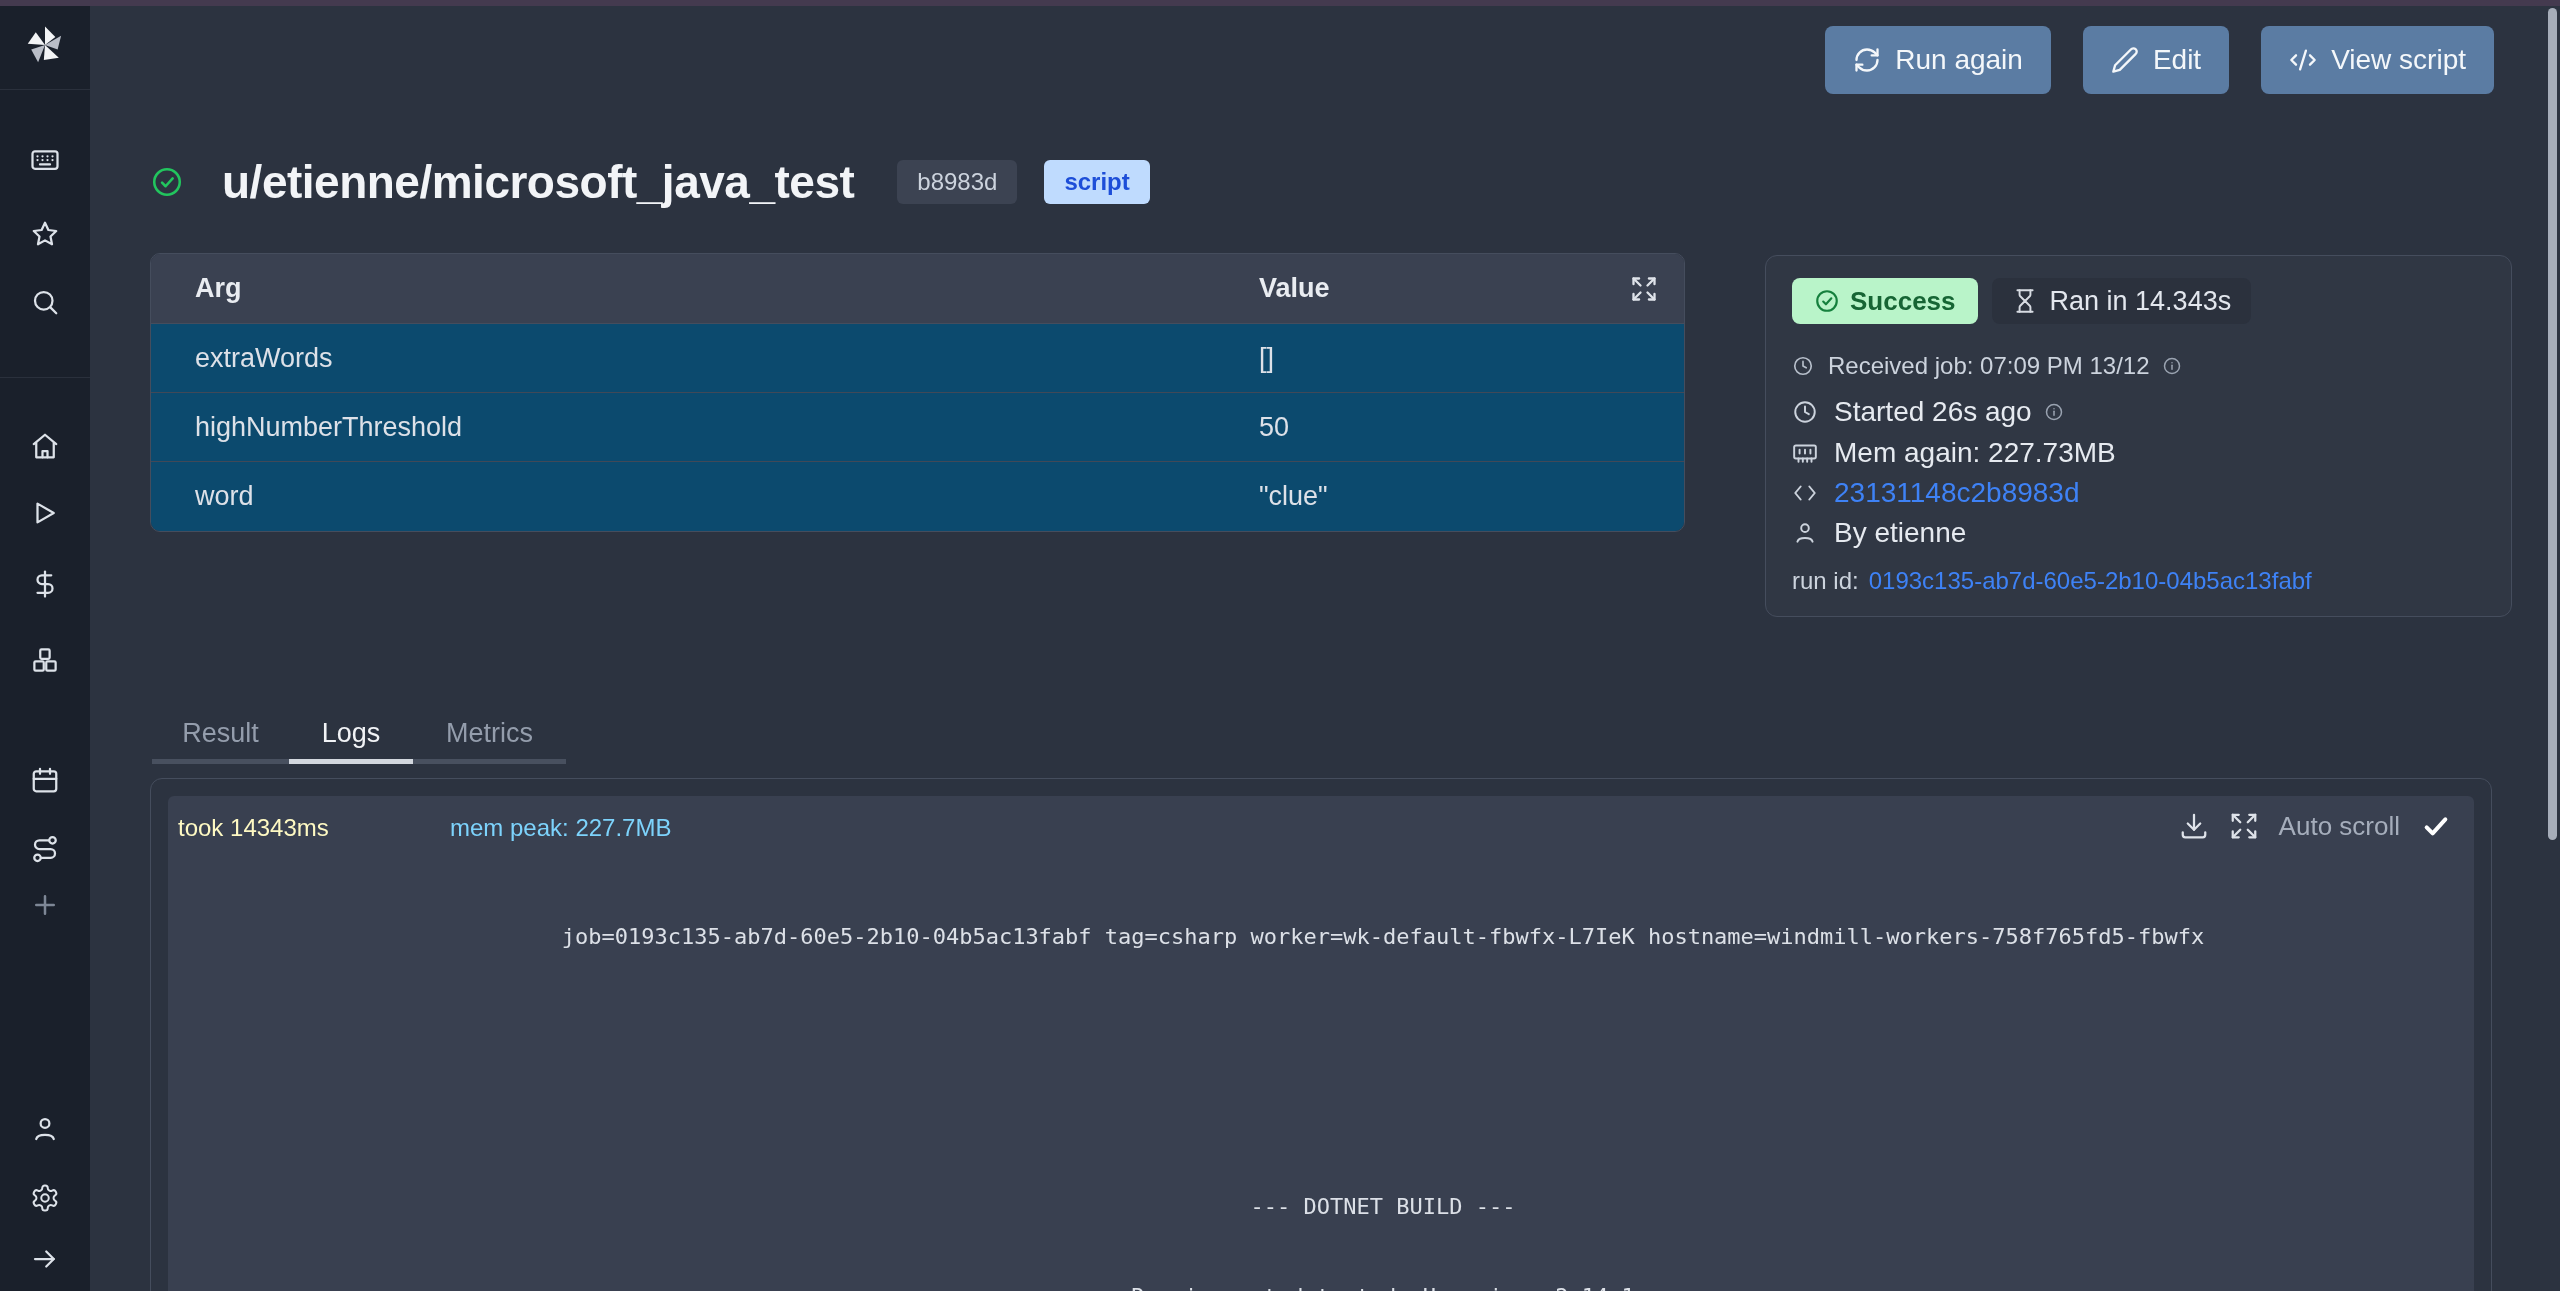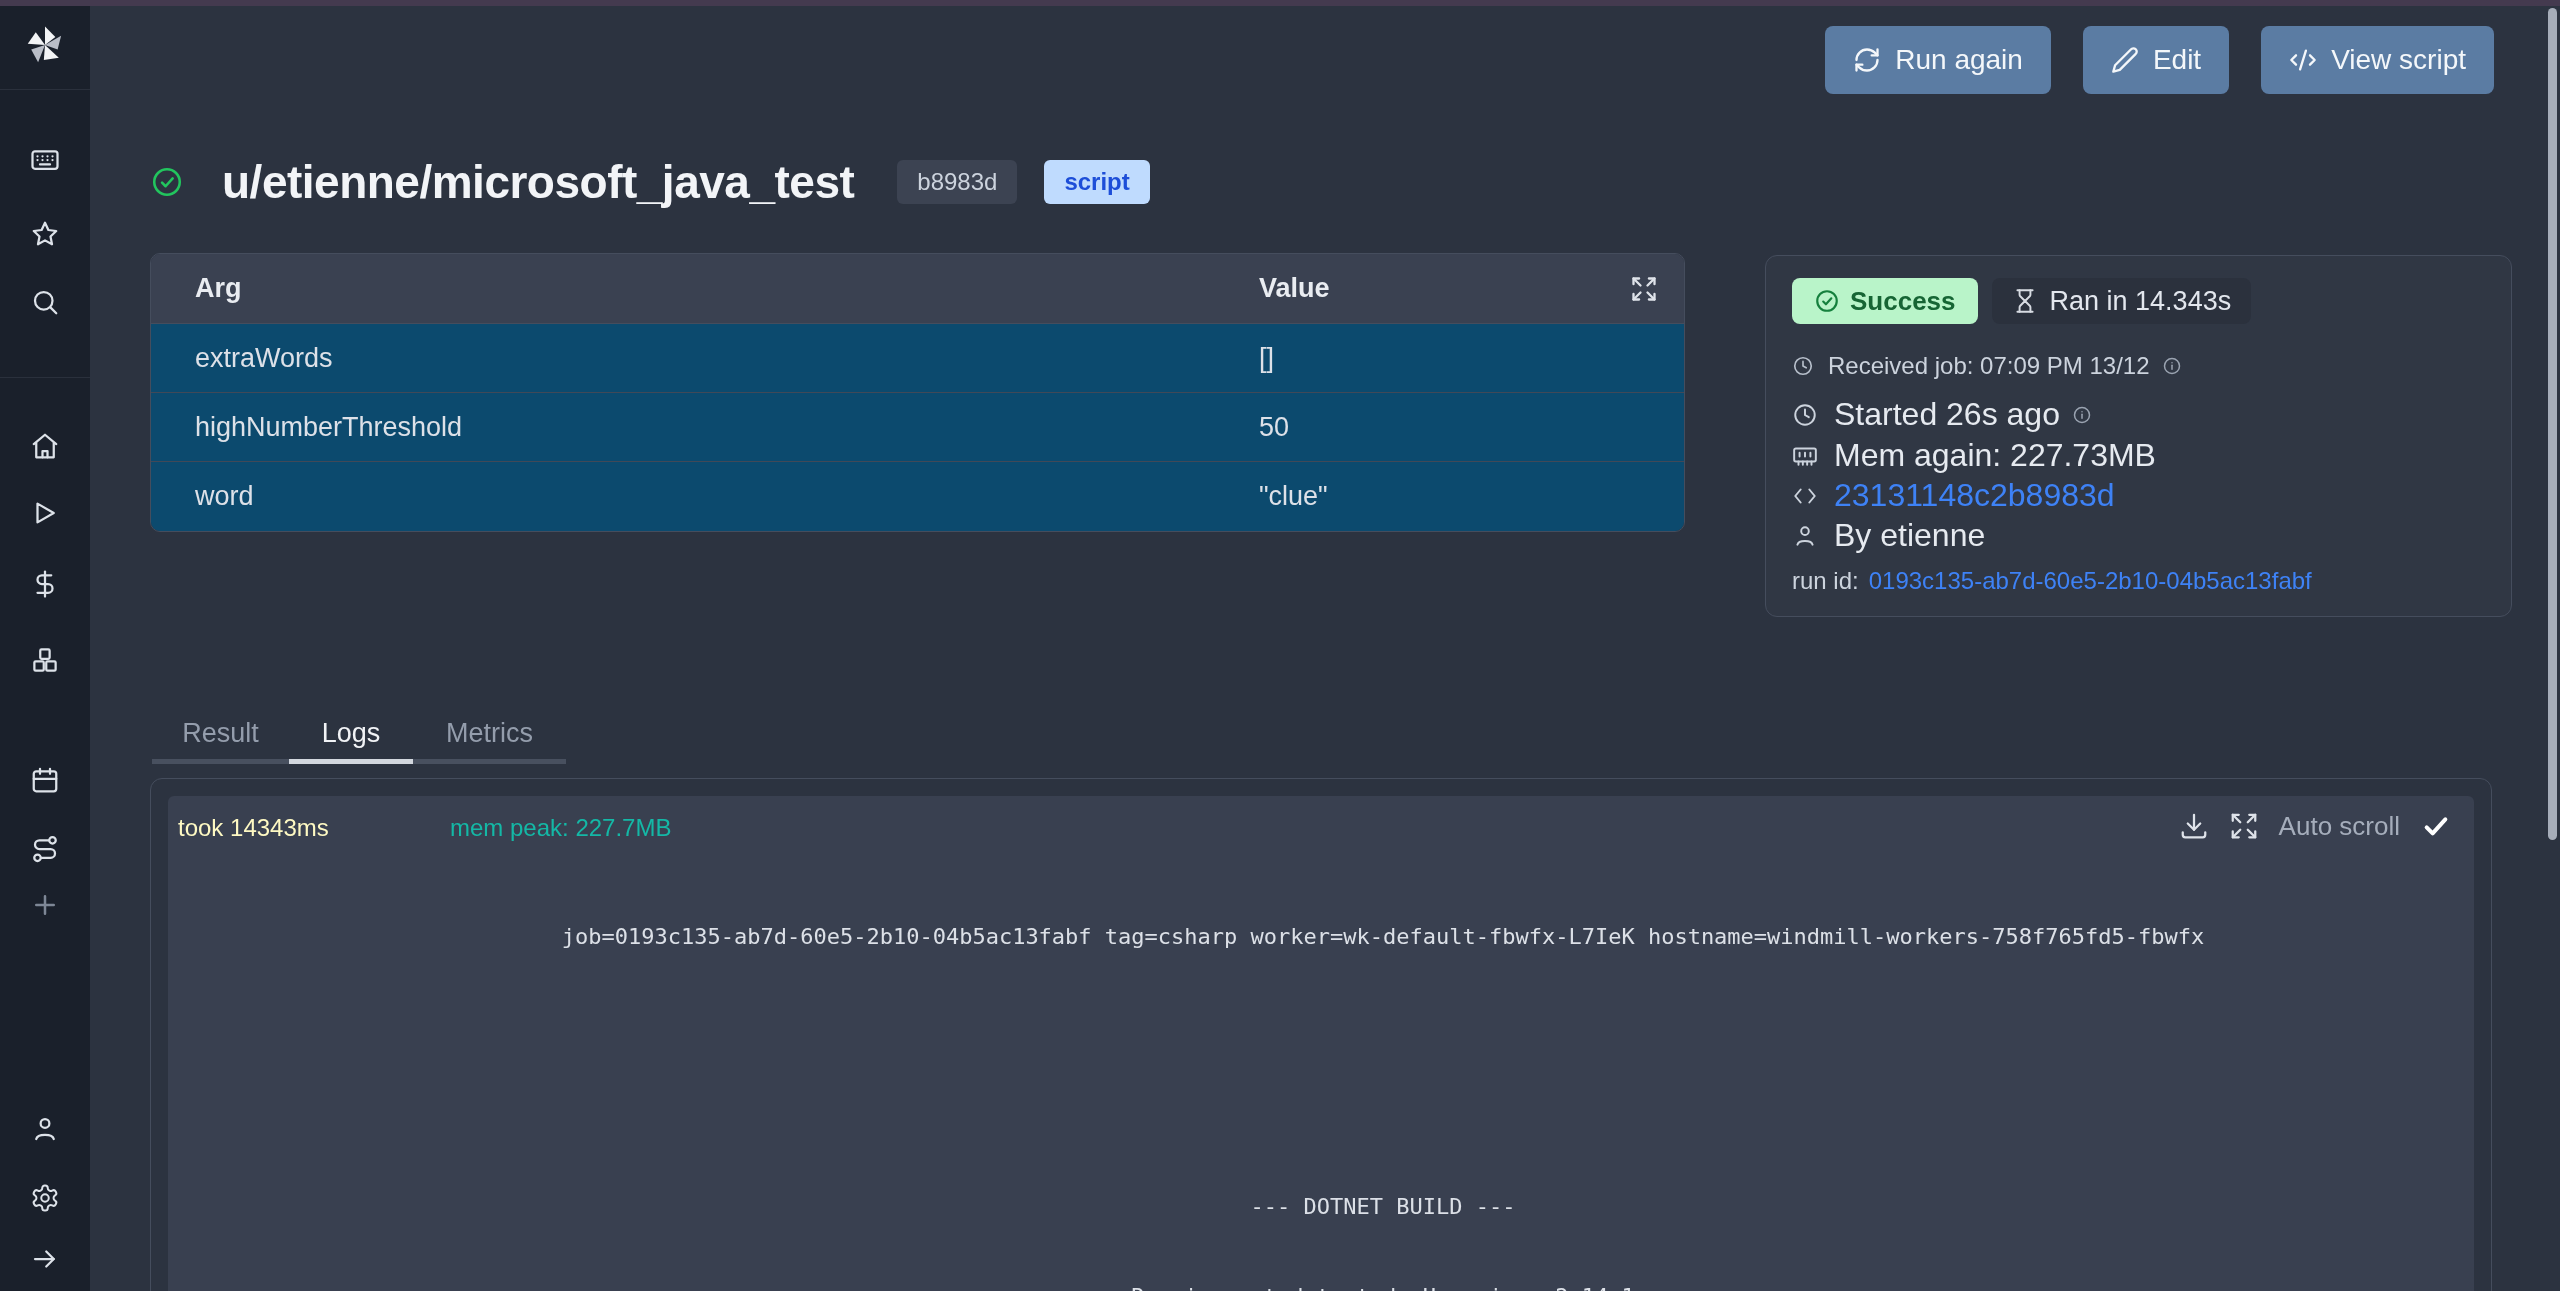--- a/index.html
+++ b/index.html
@@ -55,21 +55,21 @@
                background:#303744; border:1px solid #454d5d; border-radius:12px; }
   .rp-row { position:absolute; left:26px; display:flex; align-items:center; }
   .status-line { top:22px; }
   .pill-success { height:46px; display:flex; align-items:center; gap:10px; padding:0 22px;
                   background:#b9f4c9; border-radius:8px; color:#166534; font-size:26px; font-weight:600; }
   .pill-success svg { width:26px; height:26px; color:#15803d; }
   .chip-ran { margin-left:14px; height:46px; display:flex; align-items:center; gap:12px; padding:0 20px;
               background:#2b313d; border-radius:8px; color:#e3e7ee; font-size:27px; font-weight:500; }
   .chip-ran svg { width:26px; height:26px; color:#d7dbe2; }
   .rp-small { font-size:24px; color:#ccd3dd; }
-  .rp-main  { font-size:32px; color:#e6eaf0; }
+  .rp-main  { font-size:28px; color:#e6eaf0; }
   .rp-icon22 { width:22px; height:22px; color:#b7bfcb; margin-right:14px; flex:0 0 auto; }
   .rp-icon22 svg { width:22px; height:22px; }
   .rp-icon26 { width:26px; height:26px; color:#ccd3dd; margin-right:16px; flex:0 0 auto; }
   .rp-icon26 svg { width:26px; height:26px; }
   .rp-info { width:20px; height:20px; color:#9aa3b1; margin-left:12px; cursor:pointer; }
   .rp-info svg { width:20px; height:20px; }
   .rp-link { color:#3e82f6; cursor:pointer; }
   .runid-label { font-size:24px; color:#ccd3dd; }
   .runid-link { font-size:24px; color:#3e82f6; margin-left:10px; cursor:pointer; }
 
@@ -81,21 +81,21 @@
   .tab-result { width:137px; }
   .tab-logs { width:124px; }
   .tab-metrics { width:153px; }
 
   
   .log-card { position:absolute; left:150px; top:778px; width:2342px; height:560px;
               border:1px solid #454d5d; border-radius:12px; }
   .log-panel { position:absolute; left:168px; top:796px; width:2306px; height:544px;
                background:#394050; border-radius:6px; overflow:hidden; }
   .log-took { position:absolute; left:10px; top:18px; font-size:24px; color:#fef9c3; }
-  .log-mem  { position:absolute; left:282px; top:18px; font-size:24px; color:#14b8a6; }
+  .log-mem  { position:absolute; left:282px; top:18px; font-size:24px; color:#7dd3fc; }
   .log-controls { position:absolute; right:22px; top:14px; display:flex; align-items:center; gap:20px; }
   .log-ctl { width:30px; height:30px; color:#dfe3ea; cursor:pointer; }
   .log-ctl svg { width:30px; height:30px; }
   .autoscroll-label { font-size:26px; color:#a5adbb; cursor:pointer; }
   .autoscroll-check { width:32px; height:32px; color:#ffffff; cursor:pointer; }
   .autoscroll-check svg { width:32px; height:32px; }
   .log-body { position:absolute; left:15px; top:66px; width:2400px;
               font-family:"DejaVu Sans Mono", monospace; font-size:22px; line-height:30px;
               color:#dce0e7; white-space:pre; }
   .log-line { height:30px; white-space:pre; }

